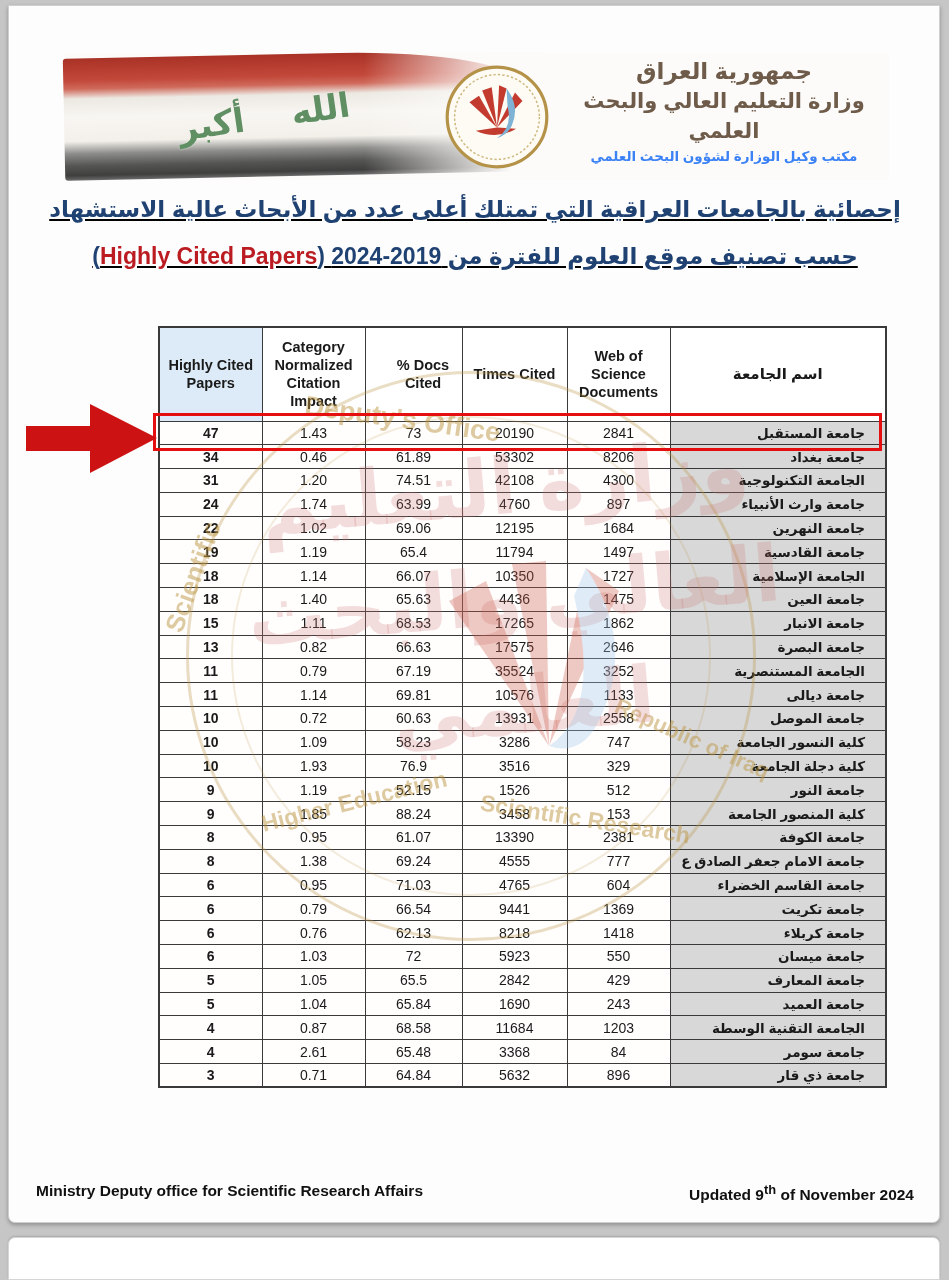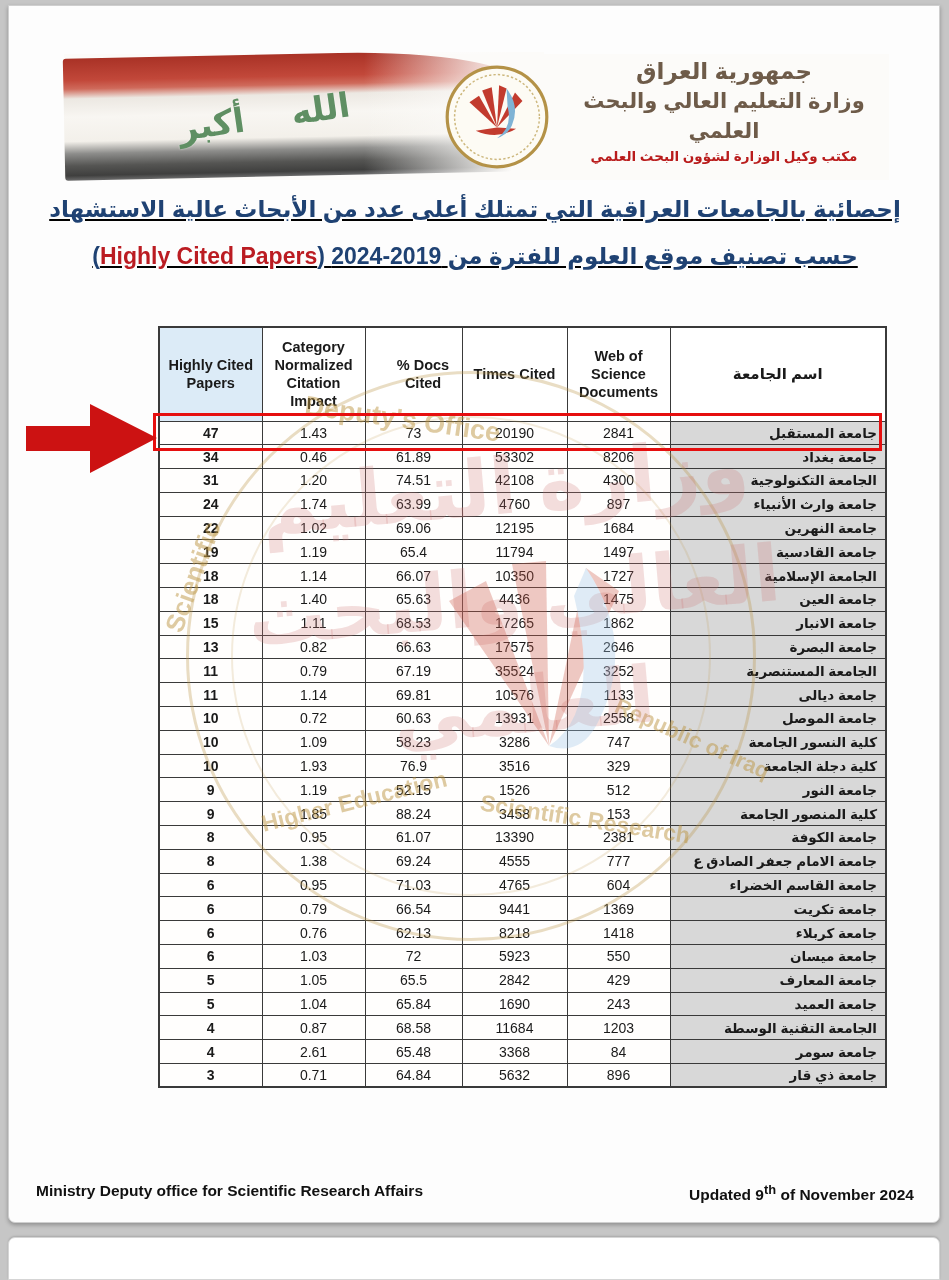--- a/index.html
+++ b/index.html
@@ -45,21 +45,21 @@
     position:absolute; left:300px; top:-2px; width:180px; height:128px;
     background:linear-gradient(90deg, rgba(252,251,249,0) 0%, #fcfbf9 82%);
   }
   .seal { position:absolute; left:380px; top:10px; width:106px; height:106px; }
   .calligraphy {
     position:absolute; right:0; top:2px; width:330px; height:122px;
     text-align:center; direction:rtl; color:#6e5b49;
   }
   .callig-l1 { font-size:23px; font-weight:bold; line-height:30px; letter-spacing:-1px; }
   .callig-l2 { font-size:21px; font-weight:bold; line-height:30px; letter-spacing:-1px; }
-  .callig-l3 { font-size:13.5px; font-weight:bold; line-height:22px; color:#b91c1c; }
+  .callig-l3 { font-size:13.5px; font-weight:bold; line-height:22px; color:#3b82f6; }
 
   
   .doc-title { position:absolute; left:0; top:180px; width:932px; text-align:center; direction:rtl;text-decoration:underline; }
   .title-line { font-size:23px; font-weight:bold; color:#1f4273; line-height:47px; }
   .title-line .red { color:#bb1c22; }
   .title-line .blue { color:#1f4273; }
   .ltr { direction:ltr; unicode-bidi:isolate; }
 
   
   .uni-table {
@@ -72,21 +72,21 @@
   .uni-table th:nth-child(1){ width:103px; background:#dcebf7; }
   .uni-table th:nth-child(2){ width:103px; }
   .uni-table th:nth-child(3){ width:97px;padding-left:21px; }
   .uni-table th:nth-child(4){ width:105px; }
   .uni-table th:nth-child(5){ width:103px; }
   .uni-table th:nth-child(6){ width:216px; font-size:15px; }
   .uni-table td { height:23.8px; font-size:14px; padding:0 2px; background:#fffefd; }
   .uni-table td:first-child { font-weight:bold; }
   .uni-table td:last-child {
     background:#d8d8d8; direction:rtl; text-align:right;
-    padding-right:8px; font-weight:bold; font-size:13.5px; white-space:nowrap;
+    padding-right:20px; font-weight:bold; font-size:13.5px; white-space:nowrap;
   }
 
   
   .highlight-box {
     position:absolute; left:144px; top:407px; width:729px; height:38px;
     border:3px solid #e60f0f; z-index:8; pointer-events:none;
   }
   .red-arrow { position:absolute; left:17px; top:398px; z-index:8; }
 
   

